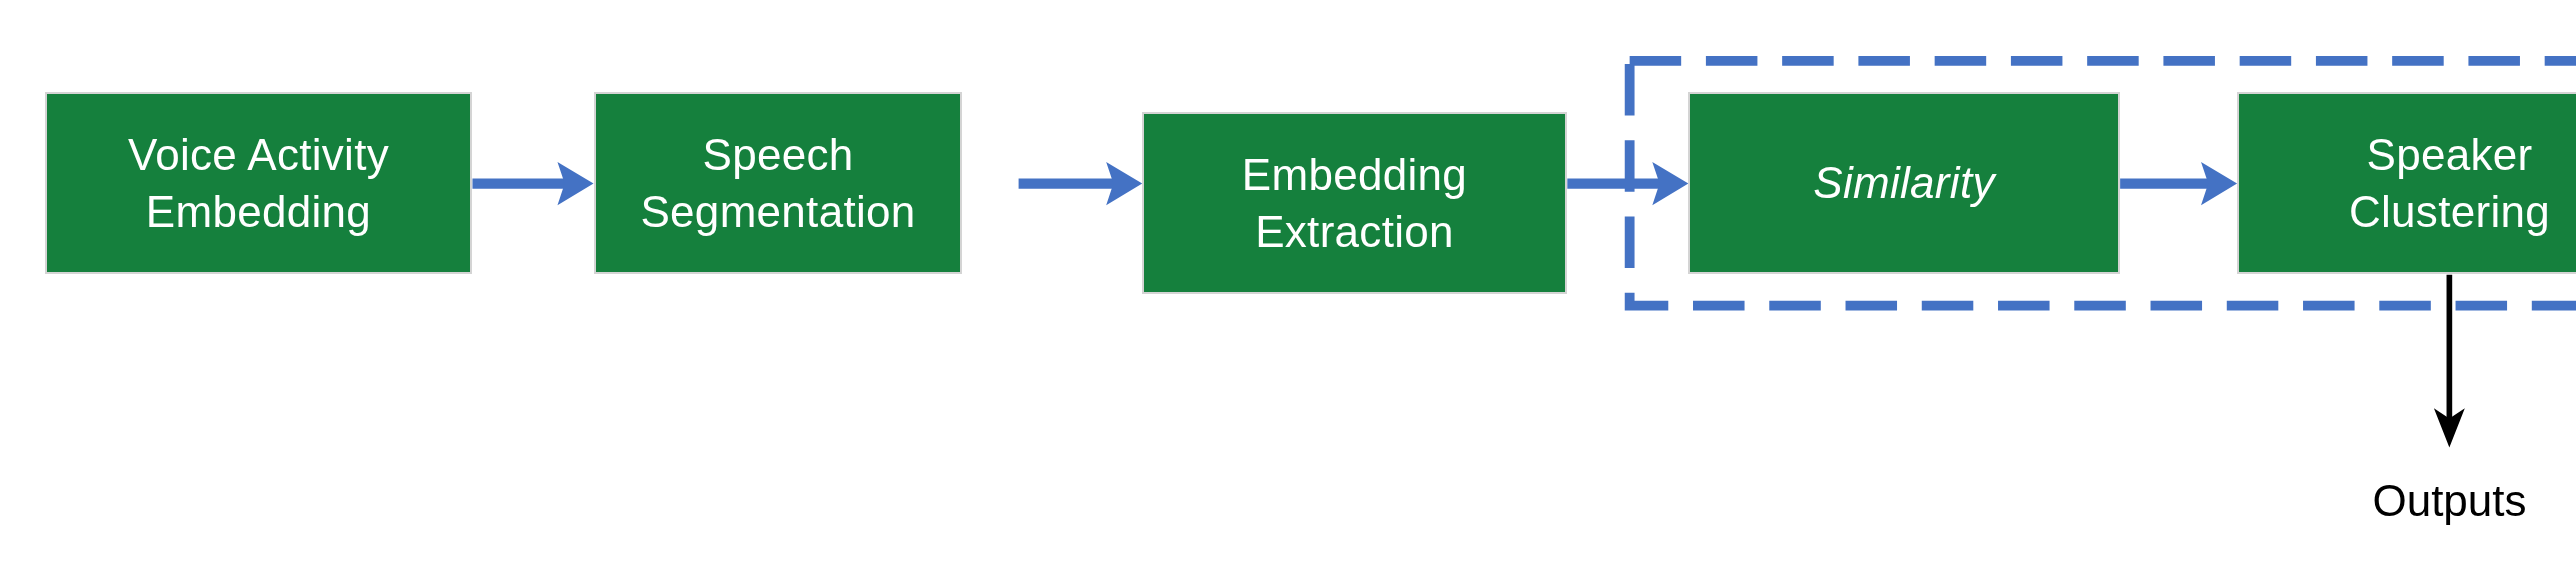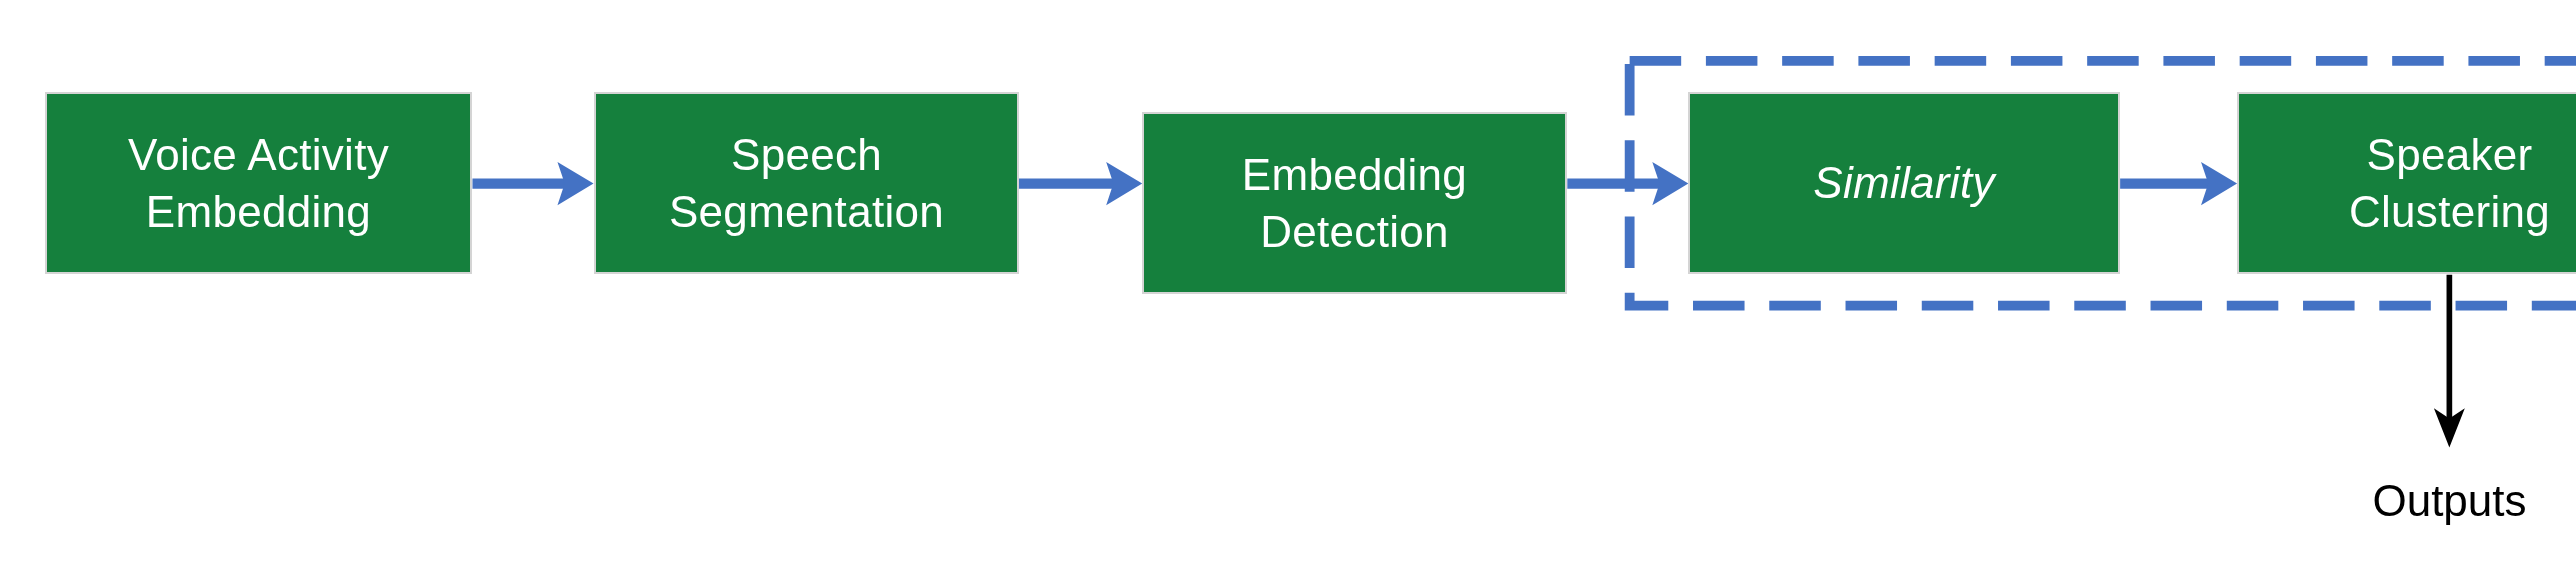--- a/index.html
+++ b/index.html
@@ -94,28 +94,28 @@
       <line x1="5924" y1="533" x2="5924" y2="816" stroke="#000000" stroke-width="11" stroke-dasharray="27 24"></line>
       <polygon points="5924,868 5894,792 5924,812 5954,792" fill="#000000"></polygon>
     </g>
   </svg>
 
   <div class="node node-blue" style="left:45px; top:92px; width:427px; height:182px;">
     <span class="ln">Voice Activity</span>
     <span class="ln">Embedding</span>
   </div>
 
-  <div class="node node-blue" style="left:594px; top:92px; width:425px; height:182px;">
+  <div class="node node-blue" style="left:594px; top:92px; width:368px; height:182px;">
     <span class="ln">Speech</span>
     <span class="ln">Segmentation</span>
   </div>
 
   <div class="node node-blue" style="left:1142px; top:92px; width:425px; height:182px;margin-top:20px;">
     <span class="ln">Embedding</span>
-    <span class="ln">Detection</span>
+    <span class="ln">Extraction</span>
   </div>
 
   <div class="node node-blue" style="left:1688px; top:92px; width:432px; height:182px;font-style:italic;">
     <span class="ln">Similarity</span>
   </div>
 
   <div class="node node-blue" style="left:2237px; top:92px; width:425px; height:182px;">
     <span class="ln">Speaker</span>
     <span class="ln">Clustering</span>
   </div>

